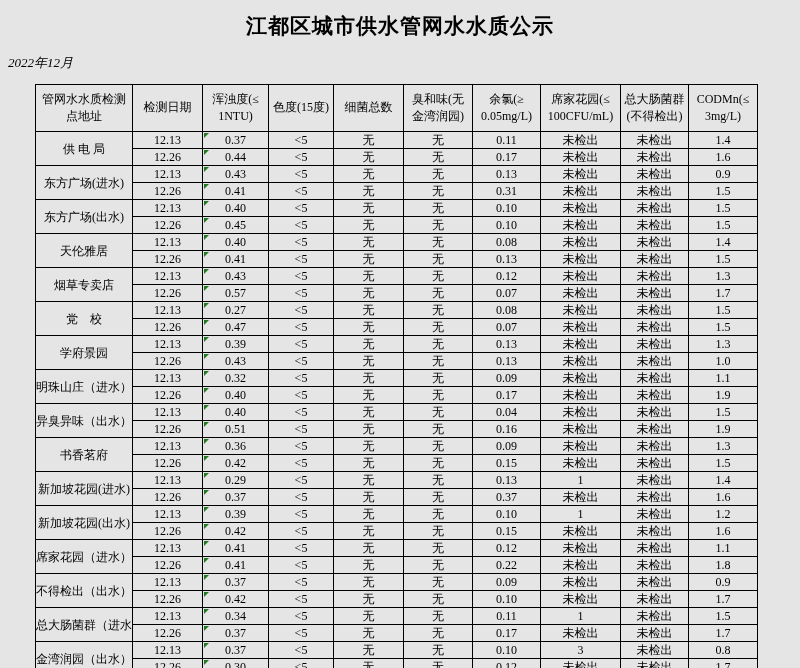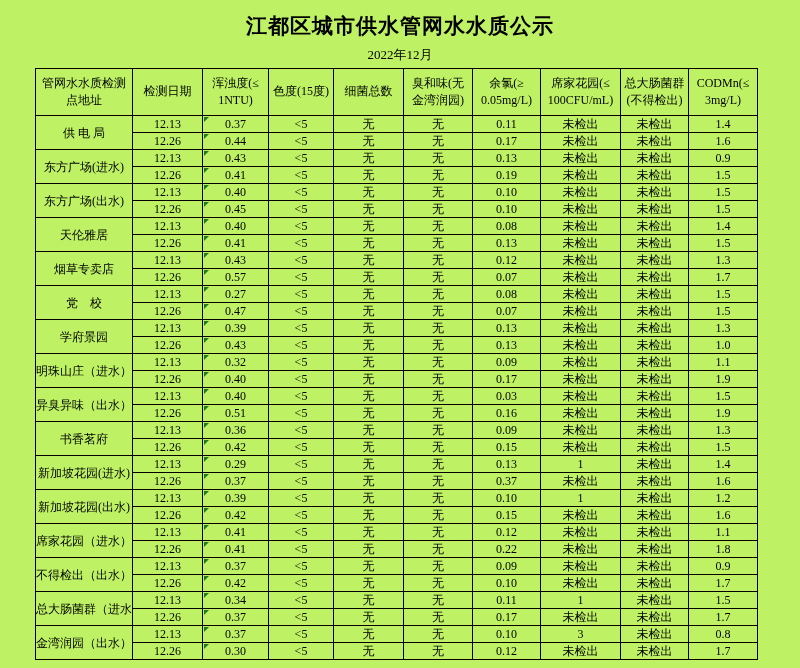--- a/index.html
+++ b/index.html
@@ -1,26 +1,26 @@
 <!DOCTYPE html>
 <html><head>
 <meta charset="utf-8">
 <style>
   html,body{margin:0;padding:0;background:#fff;}
   .page{
-    position:relative;width:800px;height:668px;background:#bef264;overflow:hidden;
+    position:relative;width:800px;height:668px;background:#e5e5e5;overflow:hidden;
     font-family:"Liberation Serif","DejaVu Serif",serif;color:#000;
   }
   .title{
     margin:0;padding-top:12px;text-align:center;
     font-size:21px;font-weight:bold;letter-spacing:1px;
   }
   .subtitle{
-    margin:0;padding-top:6px;padding-bottom:4px;text-align:center;
-    font-size:13px;font-weight:normal;
+    margin:8px;padding-top:6px;padding-bottom:4px;
+    font-size:13px;font-weight:normal;font-style:italic;
   }
   table.wq{
     margin-left:35px;width:722px;border-collapse:collapse;table-layout:fixed;
   }
   table.wq th, table.wq td{
     border:1px solid #000;text-align:center;vertical-align:middle;
     padding:0;overflow:hidden;
   }
   table.wq th{
     height:46px;font-size:12px;font-weight:normal;line-height:1.45;
@@ -112,21 +112,21 @@
           <td>未检出</td>
           <td>未检出</td>
           <td>0.9</td>
         </tr>
         <tr>
           <td>12.26</td>
           <td class="turb"><span class="tri"></span>0.41</td>
           <td>&lt;5</td>
           <td>无</td>
           <td>无</td>
-          <td>0.19</td>
+          <td>0.31</td>
           <td>未检出</td>
           <td>未检出</td>
           <td>1.5</td>
         </tr>
         <tr>
           <td rowspan="2" class="loc">东方广场(出水)</td>
           <td>12.13</td>
           <td class="turb"><span class="tri"></span>0.40</td>
           <td>&lt;5</td>
           <td>无</td>
@@ -262,21 +262,21 @@
           <td>未检出</td>
           <td>1.9</td>
         </tr>
         <tr>
           <td rowspan="2" class="loc">异臭异味（出水）</td>
           <td>12.13</td>
           <td class="turb"><span class="tri"></span>0.40</td>
           <td>&lt;5</td>
           <td>无</td>
           <td>无</td>
-          <td>0.03</td>
+          <td>0.04</td>
           <td>未检出</td>
           <td>未检出</td>
           <td>1.5</td>
         </tr>
         <tr>
           <td>12.26</td>
           <td class="turb"><span class="tri"></span>0.51</td>
           <td>&lt;5</td>
           <td>无</td>
           <td>无</td>

